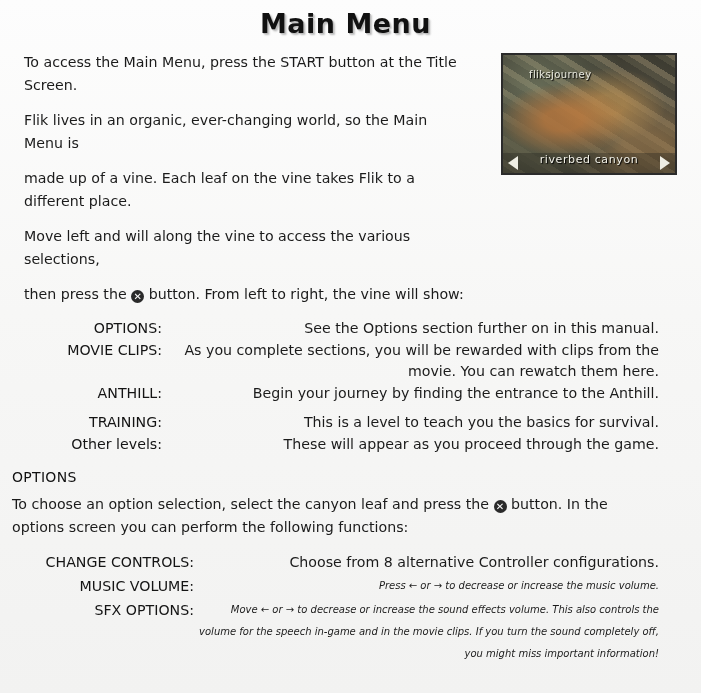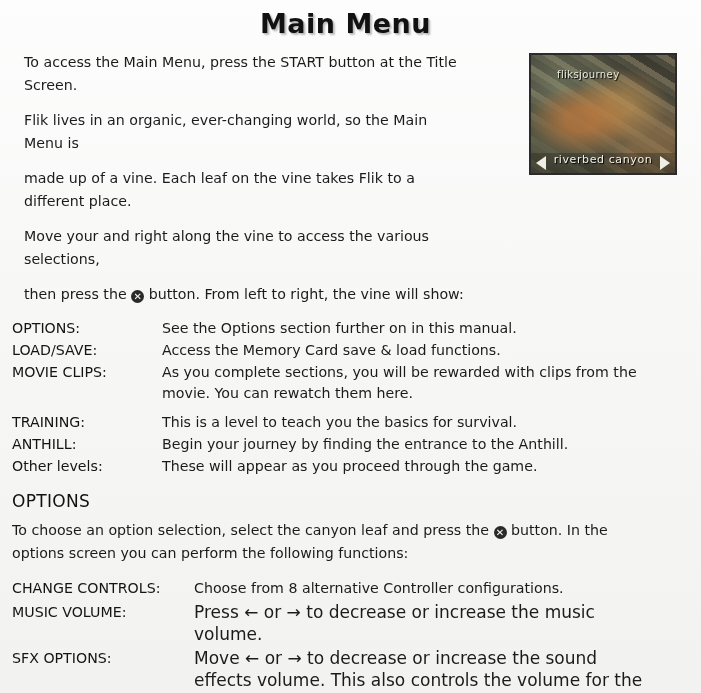--- a/index.html
+++ b/index.html
@@ -35,21 +35,21 @@
     text-shadow: 1px 1px 0 #bdbdbd, 2px 2px 2px rgba(0,0,0,0.25);
   }
   
   .intro-wrap {
     position: relative;
   }
   .screenshot {
     position: absolute;
     right: 2px;
     top: 2px;
-    width: 148px;
+    width: 176px;
     height: 122px;
     border: 2px solid #2b2b2b;
     box-sizing: border-box;
     background:
       radial-gradient(circle at 20% 30%, rgba(140,150,120,0.55), transparent 55%),
       radial-gradient(circle at 75% 65%, rgba(120,110,90,0.55), transparent 55%),
       repeating-linear-gradient(32deg, #4c4a3c 0 6px, #6b6450 6px 12px, #3b3a30 12px 20px),
       linear-gradient(160deg, #5c5a48, #2f2e26);
     overflow: hidden;
   }
@@ -133,36 +133,37 @@
   .rows {
     margin-top: 12px;
   }
   .row {
     display: flex;
     align-items: flex-start;
     font-family: "DejaVu Sans", sans-serif;
     font-size: 14.2px;
     line-height: 21px;
     margin-bottom: 1px;
+    text-align: right;
   }
   .row .term {
     width: 150px;
     flex: 0 0 150px;
     color: #141414;
   }
   .row .desc {
     flex: 1 1 auto;
     color: #1b1b1b;
     padding-right: 20px;
   }
   .gap-top { margin-top: 8px; }
   
   .section-head {
     font-family: "DejaVu Sans", sans-serif;
-    font-size: 17px;
+    font-size: 14px;
     font-weight: normal;
     letter-spacing: 0.3px;
     margin: 14px 0 8px 0;
     color: #111;
   }
   .para {
     font-family: "DejaVu Sans", sans-serif;
     font-size: 14.2px;
     line-height: 23px;
     width: 640px;
@@ -172,21 +173,22 @@
   .rows2 .row .term {
     width: 182px;
     flex: 0 0 182px;
   }
   .rows2 .row {
     line-height: 22px;
     margin-bottom: 2px;
   }
   .arrow-g {
     font-family: "DejaVu Sans", sans-serif;
-    font-size: 17px;
+    font-size: 10px;
+    font-style: italic;
   }
   .spacer-sm { height: 6px; }
 </style>
 </head>
 <body>
 
 <div class="page">
 
   <div class="title">Main Menu</div>
 
@@ -199,47 +201,43 @@
         <span class="shot-label-bottom">riverbed canyon</span>
       </div>
       <div class="shot-arrow left"></div>
       <div class="shot-arrow right"></div>
     </div>
 
     <div class="intro-text">
       <p>To access the Main Menu, press the START button at the Title Screen.</p>
       <p>Flik lives in an organic, ever-changing world, so the Main Menu is</p>
       <p>made up of a vine. Each leaf on the vine takes Flik to a different place.</p>
-      <p>Move your and right along the vine to access the various selections,</p>
+      <p>Move left and will along the vine to access the various selections,</p>
       <p><span>then press the </span><span class="xbtn">✕</span><span> button. From left to right, the vine will show:</span></p>
     </div>
   </div>
 
   <div class="rows">
     <div class="row">
       <div class="term">OPTIONS:</div>
       <div class="desc">See the Options section further on in this manual.</div>
     </div>
     <div class="row">
-      <div class="term">LOAD/SAVE:</div>
-      <div class="desc">Access the Memory Card save &amp; load functions.</div>
-    </div>
-    <div class="row">
       <div class="term">MOVIE CLIPS:</div>
       <div class="desc">As you complete sections, you will be rewarded with clips from the movie. You can rewatch them here.</div>
+    </div>
+    <div class="row">
+      <div class="term">ANTHILL:</div>
+      <div class="desc">Begin your journey by finding the entrance to the Anthill.</div>
     </div>
     <div class="row gap-top">
       <div class="term">TRAINING:</div>
       <div class="desc">This is a level to teach you the basics for survival.</div>
     </div>
     <div class="row">
-      <div class="term">ANTHILL:</div>
-      <div class="desc">Begin your journey by finding the entrance to the Anthill.</div>
-    </div>
-    <div class="row">
       <div class="term">Other levels:</div>
       <div class="desc">These will appear as you proceed through the game.</div>
     </div>
   </div>
 
   <div class="section-head">OPTIONS</div>
 
   <p class="para"><span>To choose an option selection, select the canyon leaf and press the </span><span class="xbtn">✕</span><span> button. In the options screen you can perform the following functions:</span></p>
 
   <div class="rows rows2">

